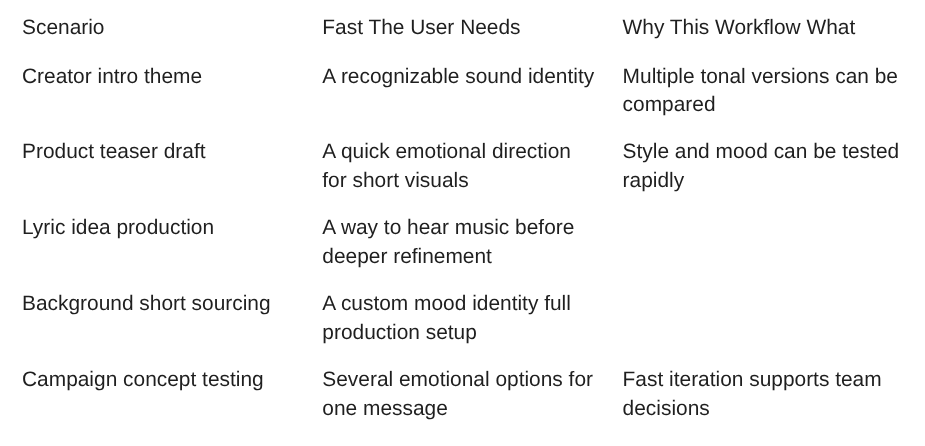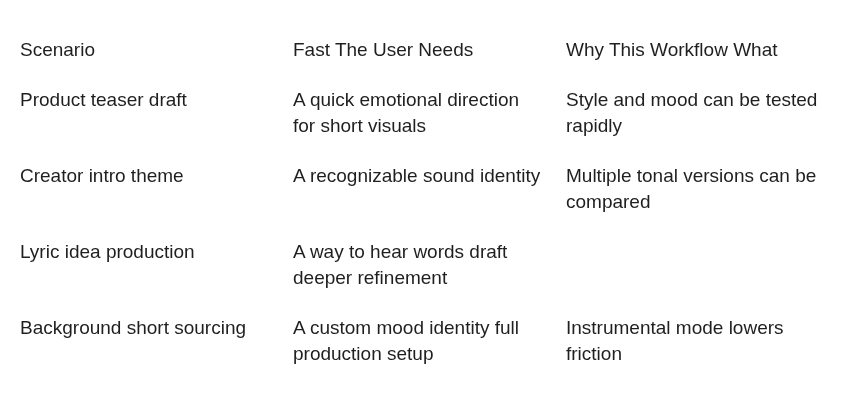--- a/index.html
+++ b/index.html
@@ -16,21 +16,20 @@
     font-family: "Liberation Sans", sans-serif;
     font-size: 19px;
     line-height: 26px;
     color: #1f1f1f;
     overflow: hidden;
   }
   .trow {
     display: grid;
     grid-template-columns: 273px 273px 275px;
     margin-bottom: 17px;
-    margin-top: 24px;
   }
   .trow--header {
     margin-bottom: 18px;
   }
   .cell {
     white-space: pre-line;
     font-weight: 400;
   }
 </style>
 </head>
@@ -38,42 +37,47 @@
 
 <div class="page">
 
   <div class="trow trow--header">
     <div class="cell">Scenario</div>
     <div class="cell">Fast The User Needs</div>
     <div class="cell">Why This Workflow What</div>
   </div>
 
   <div class="trow">
+    <div class="cell">Creator intro theme</div>
+    <div class="cell">A recognizable sound identity</div>
+    <div class="cell">Multiple tonal versions can be
+compared</div>
+  </div>
+
+  <div class="trow">
     <div class="cell">Product teaser draft</div>
     <div class="cell">A quick emotional direction
 for short visuals</div>
     <div class="cell">Style and mood can be tested
 rapidly</div>
   </div>
 
   <div class="trow">
-    <div class="cell">Creator intro theme</div>
-    <div class="cell">A recognizable sound identity</div>
-    <div class="cell">Multiple tonal versions can be
-compared</div>
-  </div>
-
-  <div class="trow">
     <div class="cell">Lyric idea production</div>
-    <div class="cell">A way to hear words draft
+    <div class="cell">A way to hear music before
 deeper refinement</div>
   </div>
 
   <div class="trow">
     <div class="cell">Background short sourcing</div>
     <div class="cell">A custom mood identity full
 production setup</div>
-    <div class="cell">Instrumental mode lowers
-friction</div>
   </div>
 
+  <div class="trow">
+    <div class="cell">Campaign concept testing</div>
+    <div class="cell">Several emotional options for
+one message</div>
+    <div class="cell">Fast iteration supports team
+decisions</div>
+  </div>
 
 </div>
 
 </body></html>

